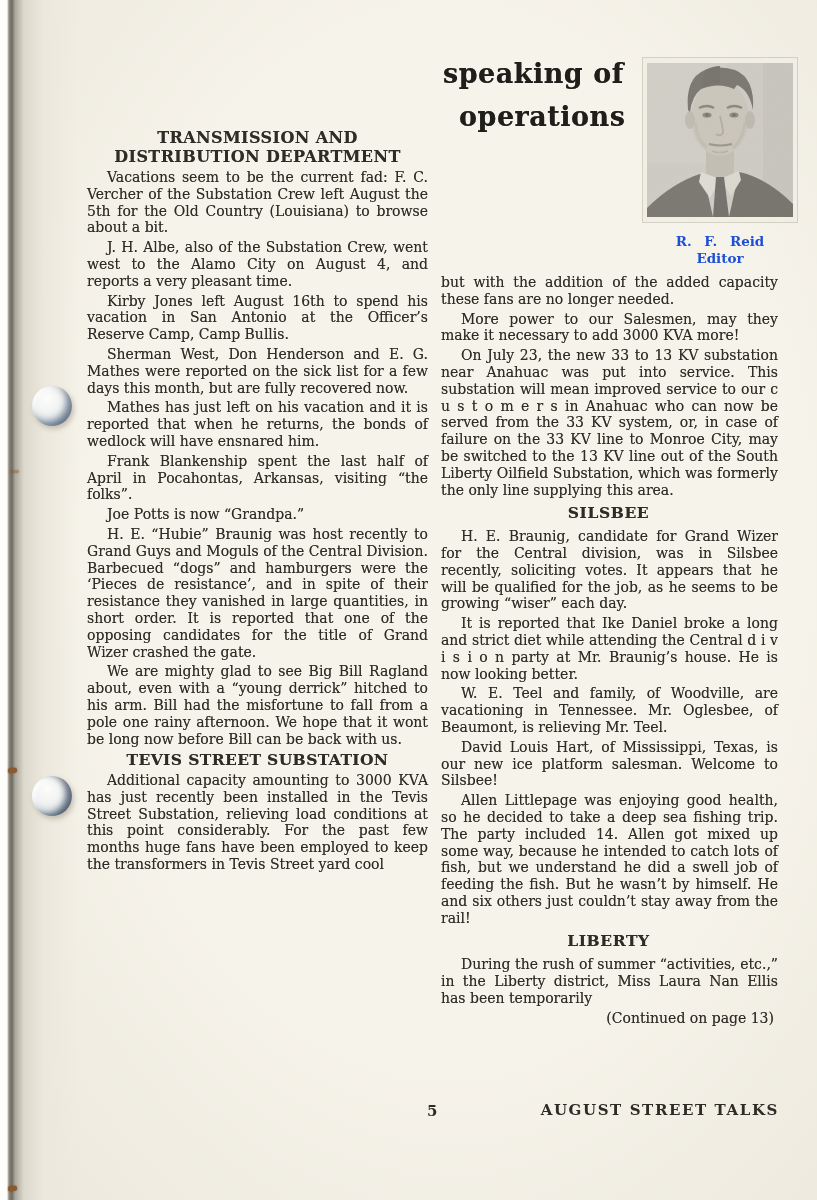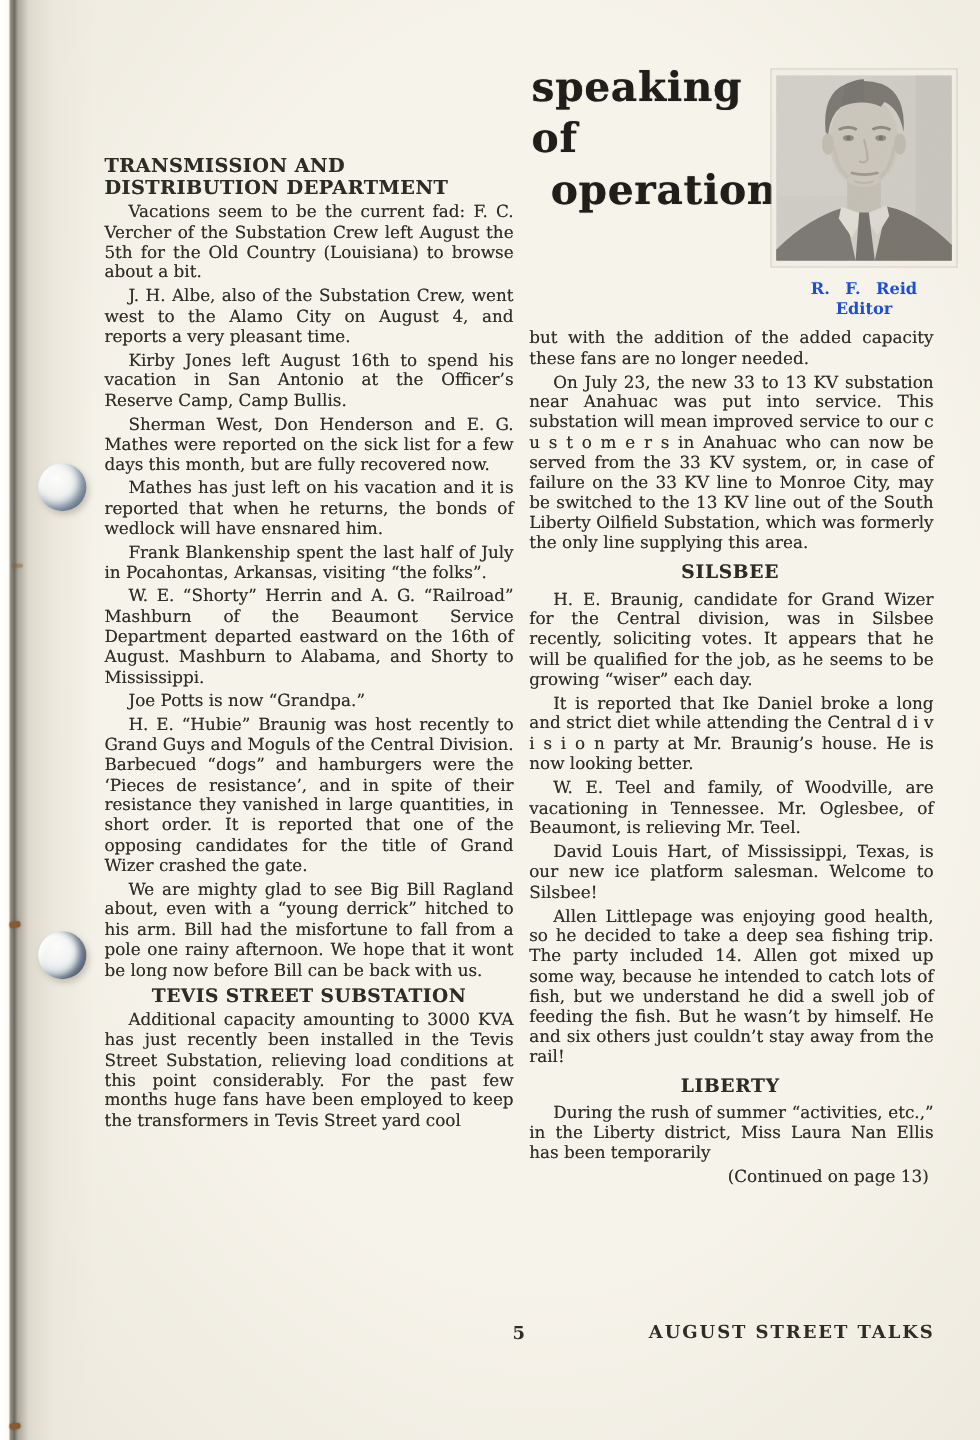--- a/index.html
+++ b/index.html
@@ -24,29 +24,29 @@
   .hole{position:absolute;width:40px;height:40px;border-radius:50%;
     background:radial-gradient(circle at 38% 32%, #fdfdfb 0%, #f0f2f1 40%, #d3dce2 65%, #a8b8c4 88%, #7e94a6 100%);
     box-shadow:inset -5px -4px 7px rgba(30,50,80,.55), inset 2px 2px 4px rgba(255,255,255,.9), 2px 3px 5px rgba(120,110,85,.35);}
   .hole.h1{left:32px;top:386px;}
   .hole.h2{left:32px;top:776px;box-shadow:inset -6px -2px 6px rgba(15,30,55,.6), inset 2px 3px 4px rgba(255,255,255,.9), 2px 3px 5px rgba(120,110,85,.35);}
   
   .col{position:absolute;text-align:justify;font-size:14px;line-height:16.8px;
     text-shadow:0 0 .5px rgba(46,44,38,.55);}
   .col-left{left:87px;top:128px;width:341px;}
   .col-right{left:441px;top:271px;width:337px;}
-  .dept-heading{font-weight:bold;font-size:16px;line-height:19px;letter-spacing:.4px;}
+  .dept-heading{text-align:center;font-weight:bold;font-size:16px;line-height:19px;letter-spacing:.4px;}
   .sub-heading{text-align:center;font-weight:bold;font-size:15.5px;letter-spacing:.4px;margin:5px 0 3px 0;}
   .side-heading{text-align:center;font-weight:bold;font-size:15.5px;letter-spacing:.6px;margin:7px 2px 6px 0;}
   p.para{margin:3px 0 3px 0;text-indent:20px;}
   p.para.no-indent{text-indent:0;}
   p.continued{margin:2px 4px 0 0;text-align:right;}
   
   .masthead{position:absolute;left:443px;top:52px;width:200px;
-    font-weight:bold;font-size:34px;line-height:43px;color:#1f1e1a;letter-spacing:.5px;
+    font-weight:bold;font-size:27px;line-height:43px;color:#1f1e1a;letter-spacing:.5px;
     text-shadow:0 0 .6px rgba(31,30,26,.7);}
   .masthead .l2{padding-left:16px;}
   
   .photo-frame{position:absolute;left:643px;top:58px;width:154px;height:164px;
     background:#f3f0e7;box-shadow:0 0 0 1px rgba(180,175,160,.5);padding:0;}
   .photo-frame svg{display:block;width:154px;height:164px;}
   .photo-caption{position:absolute;left:643px;top:233px;width:154px;text-align:center;
     font-weight:bold;font-size:13.5px;line-height:17px;color:#1d4ed8;}
   .photo-caption .name{word-spacing:8px;}
   
@@ -128,31 +128,31 @@
 <div class="col col-left">
   <div class="dept-heading">
     <div>TRANSMISSION AND</div>
     <div>DISTRIBUTION DEPARTMENT</div>
   </div>
   <p class="para">Vacations seem to be the current fad: F. C. Vercher of the Substation Crew left August the 5th for the Old Country (Louisiana) to browse about a bit.</p>
   <p class="para">J. H. Albe, also of the Substation Crew, went west to the Alamo City on August 4, and reports a very pleasant time.</p>
   <p class="para">Kirby Jones left August 16th to spend his vacation in San Antonio at the Officer’s Reserve Camp, Camp Bullis.</p>
   <p class="para">Sherman West, Don Henderson and E. G. Mathes were reported on the sick list for a few days this month, but are fully recovered now.</p>
   <p class="para">Mathes has just left on his vacation and it is reported that when he returns, the bonds of wedlock will have ensnared him.</p>
-  <p class="para">Frank Blankenship spent the last half of July in Pocahontas, Arkansas, visiting “the folks”.</p>
-  <p class="para">W. E. “Shorty” Herrin and A. G. “Railroad” Mashburn of the Beaumont Service Department departed eastward on the 16th of August. Mashburn to Alabama, and Shorty to Mississippi.</p>
+  <p class="para">Frank Blankenship spent the last half of April in Pocahontas, Arkansas, visiting “the folks”.</p>
   <p class="para">Joe Potts is now “Grandpa.”</p>
   <p class="para">H. E. “Hubie” Braunig was host recently to Grand Guys and Moguls of the Central Division. Barbecued “dogs” and hamburgers were the ‘Pieces de resistance’, and in spite of their resistance they vanished in large quantities, in short order. It is reported that one of the opposing candidates for the title of Grand Wizer crashed the gate.</p>
   <p class="para">We are mighty glad to see Big Bill Ragland about, even with a “young derrick” hitched to his arm. Bill had the misfortune to fall from a pole one rainy afternoon. We hope that it wont be long now before Bill can be back with us.</p>
   <div class="sub-heading">TEVIS STREET SUBSTATION</div>
   <p class="para">Additional capacity amounting to 3000 KVA has just recently been installed in the Tevis Street Substation, relieving load conditions at this point considerably. For the past few months huge fans have been employed to keep the transformers in Tevis Street yard cool</p>
 </div>
 
 <div class="col col-right">
   <p class="para no-indent">but with the addition of the added capacity these fans are no longer needed.</p>
+  <p class="para">More power to our Salesmen, may they make it necessary to add 3000 KVA more!</p>
   <p class="para">On July 23, the new 33 to 13 KV substation near Anahuac was put into service. This substation will mean improved service to our c u s t o m e r s in Anahuac who can now be served from the 33 KV system, or, in case of failure on the 33 KV line to Monroe City, may be switched to the 13 KV line out of the South Liberty Oilfield Substation, which was formerly the only line supplying this area.</p>
   <div class="side-heading">SILSBEE</div>
   <p class="para">H. E. Braunig, candidate for Grand Wizer for the Central division, was in Silsbee recently, soliciting votes. It appears that he will be qualified for the job, as he seems to be growing “wiser” each day.</p>
   <p class="para">It is reported that Ike Daniel broke a long and strict diet while attending the Central d i v i s i o n party at Mr. Braunig’s house. He is now looking better.</p>
   <p class="para">W. E. Teel and family, of Woodville, are vacationing in Tennessee. Mr. Oglesbee, of Beaumont, is relieving Mr. Teel.</p>
   <p class="para">David Louis Hart, of Mississippi, Texas, is our new ice platform salesman. Welcome to Silsbee!</p>
   <p class="para">Allen Littlepage was enjoying good health, so he decided to take a deep sea fishing trip. The party included 14. Allen got mixed up some way, because he intended to catch lots of fish, but we understand he did a swell job of feeding the fish. But he wasn’t by himself. He and six others just couldn’t stay away from the rail!</p>
   <div class="side-heading">LIBERTY</div>
   <p class="para">During the rush of summer “activities, etc.,” in the Liberty district, Miss Laura Nan Ellis has been temporarily</p>
   <p class="continued">(Continued on page 13)</p>

